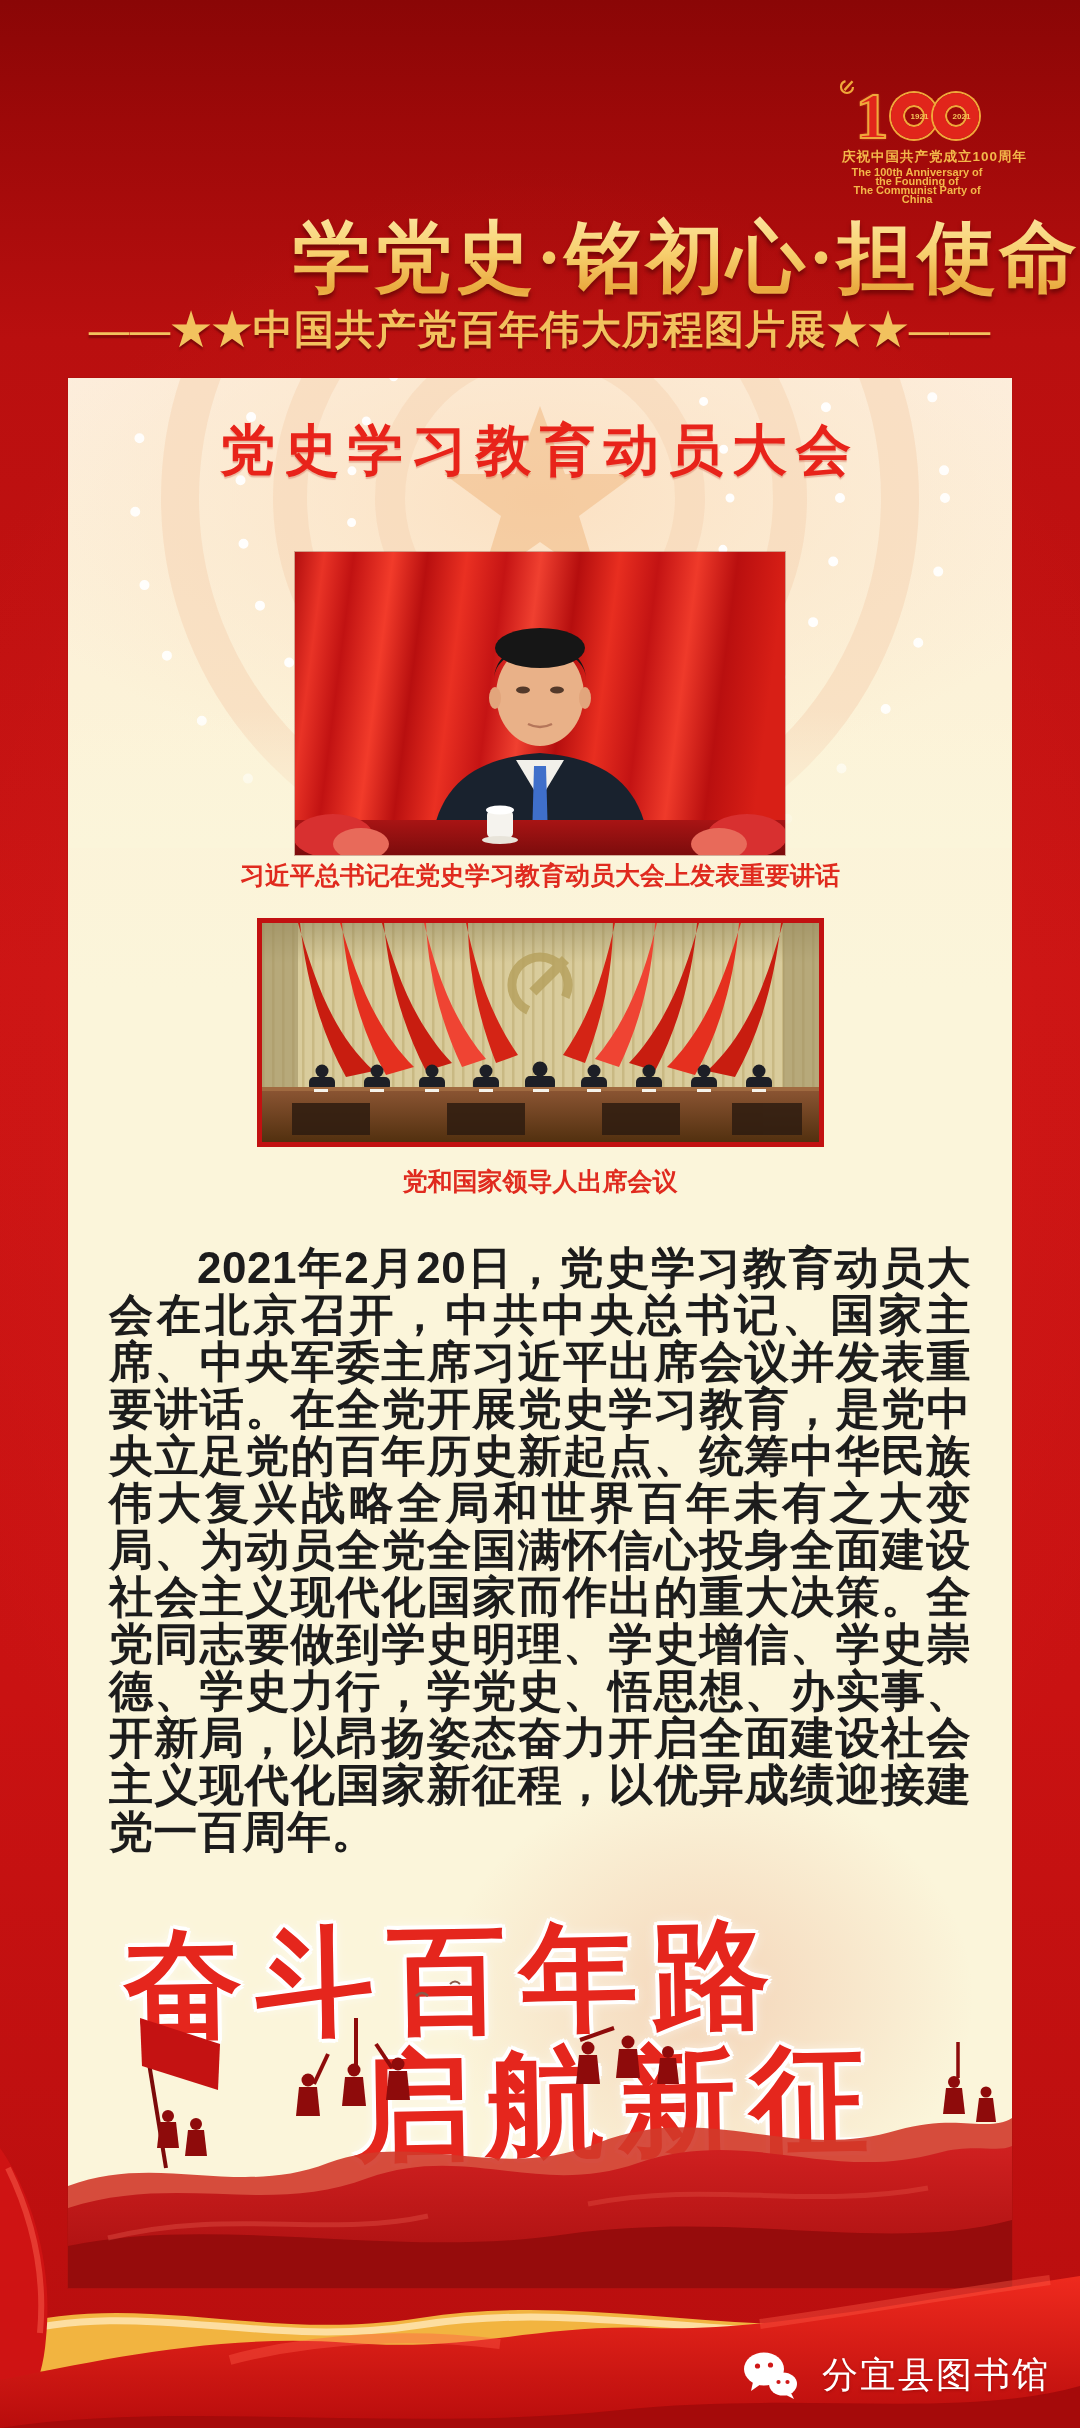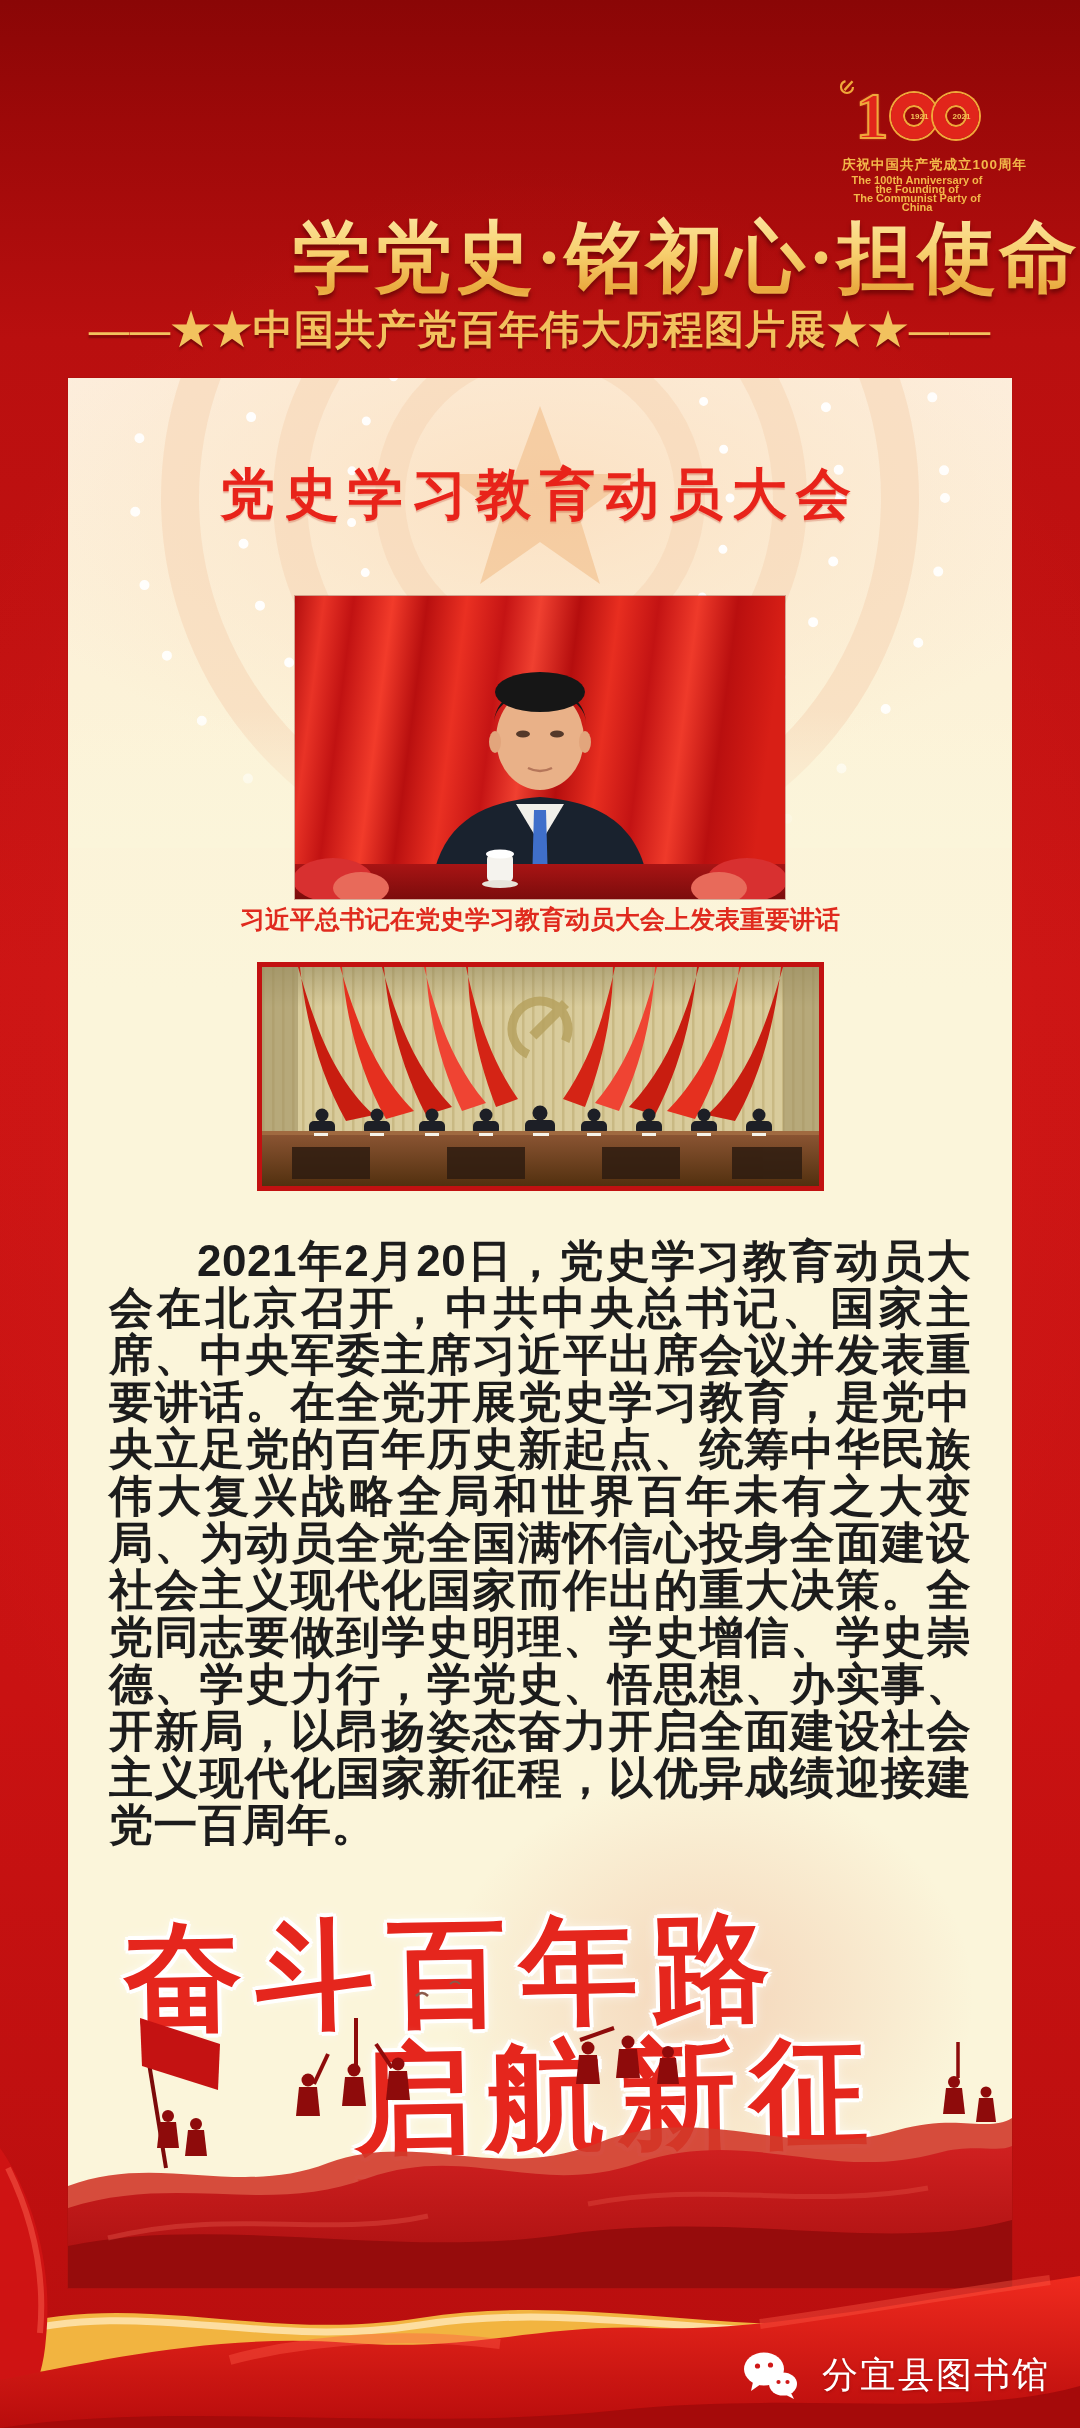--- a/index.html
+++ b/index.html
@@ -10,21 +10,21 @@
   }
   
   .bg-glow{position:absolute;inset:0;background:radial-gradient(ellipse 90% 55% at 50% 45%,rgba(255,80,60,.18),rgba(0,0,0,0) 70%);}
   
   .logo100{position:absolute;top:84px;right:88px;width:150px;text-align:center;}
   .logo-number{display:flex;align-items:center;justify-content:center;gap:2px;height:64px;}
   .logo-one{font-family:"Liberation Serif",serif;font-weight:bold;font-size:66px;line-height:60px;color:#e1251b;-webkit-text-stroke:2px #f0a83a;text-shadow:0 0 3px rgba(255,190,80,.8);}
   .logo-ring{width:46px;height:46px;border-radius:50%;border:12px solid #e1251b;box-shadow:0 0 0 2px #f0a83a,inset 0 0 0 2px #f0a83a;display:flex;align-items:center;justify-content:center;box-sizing:border-box;padding-left:12px;}
   .logo-ring span{font-size:8px;color:#f5c35a;font-weight:bold;letter-spacing:0;}
   .logo-ring.second{margin-left:-6px;align-items:center;}
-  .logo-cn{margin-top:8px;font-size:13.5px;font-weight:bold;color:#f3b84a;letter-spacing:1px;white-space:nowrap;}
+  .logo-cn{font-size:13.5px;font-weight:bold;color:#f3b84a;letter-spacing:1px;white-space:nowrap;}
   .logo-en{margin-top:2px;font-size:11px;line-height:9px;color:#f3b84a;font-weight:bold;}
   .emblem-mini{position:absolute;left:-4px;top:-6px;}
   
   .main-title{
     position:absolute;top:206px;left:0;width:100%;text-align:right;
     font-family:"Liberation Serif",serif;font-weight:bold;font-size:78px;letter-spacing:3px;
     background:linear-gradient(180deg,#fde9a8 0%,#f7cf6e 45%,#e9a93e 80%,#f6c96a 100%);
     -webkit-background-clip:text;background-clip:text;color:transparent;
     filter:drop-shadow(0 4px 2px rgba(70,0,0,.55));
   }
@@ -36,21 +36,21 @@
   
   .card{
     position:absolute;left:68px;top:378px;width:944px;height:1910px;overflow:hidden;
     background:linear-gradient(180deg,#fdeedd 0%,#fcf2d8 16%,#fbf5da 32%,#fbf5da 100%);
     box-shadow:0 0 0 1px rgba(150,20,10,.25);
   }
   .sunburst{position:absolute;top:0;left:0;width:944px;height:470px;pointer-events:none;}
   .pink-wash{position:absolute;left:260px;top:1300px;width:760px;height:640px;border-radius:50%;
     background:radial-gradient(closest-side,rgba(228,140,110,.30),rgba(228,140,110,0) 70%);}
   .card-heading{
-    position:relative;margin-top:80px;text-align:center;
+    position:relative;margin-top:36px;text-align:center;
     font-size:55px;font-weight:bold;letter-spacing:9px;color:#e8231a;
     text-shadow:0 2px 1px rgba(180,30,10,.25);
   }
   .photo1{position:relative;margin:64px auto 0 auto;width:490px;height:303px;box-shadow:0 0 0 1px rgba(120,10,5,.3);}
   .photo-caption{position:relative;margin-top:4px;text-align:center;font-size:25px;font-weight:bold;color:#e02a1e;}
   .photo2{position:relative;margin:26px auto 0 auto;width:557px;height:219px;border:5px solid #c21111;}
   .photo-caption.second{margin-top:18px;}
   .body-text{
     position:relative;margin:46px auto 0 auto;width:862px;
     font-size:44px;line-height:47px;color:#1c1c1c;font-weight:700;
@@ -294,20 +294,21 @@
           <rect x="163" y="166" width="14" height="3"></rect>
             <rect x="217" y="166" width="14" height="3"></rect>
           <rect x="271" y="166" width="16" height="3"></rect>
             <rect x="325" y="166" width="14" height="3"></rect>
           <rect x="380" y="166" width="14" height="3"></rect>
             <rect x="435" y="166" width="14" height="3"></rect>
           <rect x="490" y="166" width="14" height="3"></rect>
         </g>
       </svg>
     </div>
+    <div class="photo-caption second">党和国家领导人出席会议</div>
 
     <div class="body-text">2021年2月20日，党史学习教育动员大会在北京召开，中共中央总书记、国家主席、中央军委主席习近平出席会议并发表重要讲话。在全党开展党史学习教育，是党中央立足党的百年历史新起点、统筹中华民族伟大复兴战略全局和世界百年未有之大变局、为动员全党全国满怀信心投身全面建设社会主义现代化国家而作出的重大决策。全党同志要做到学史明理、学史增信、学史崇德、学史力行，学党史、悟思想、办实事、开新局，以昂扬姿态奋力开启全面建设社会主义现代化国家新征程，以优异成绩迎接建党一百周年。</div>
 
     <div class="slogan">
       <div class="slogan-line l1">奋斗百年路</div>
       <div class="slogan-line l2">启航新征程</div>
     </div>
 
     <svg class="bottom-art" viewBox="0 0 944 330" preserveAspectRatio="none">
       <defs>

